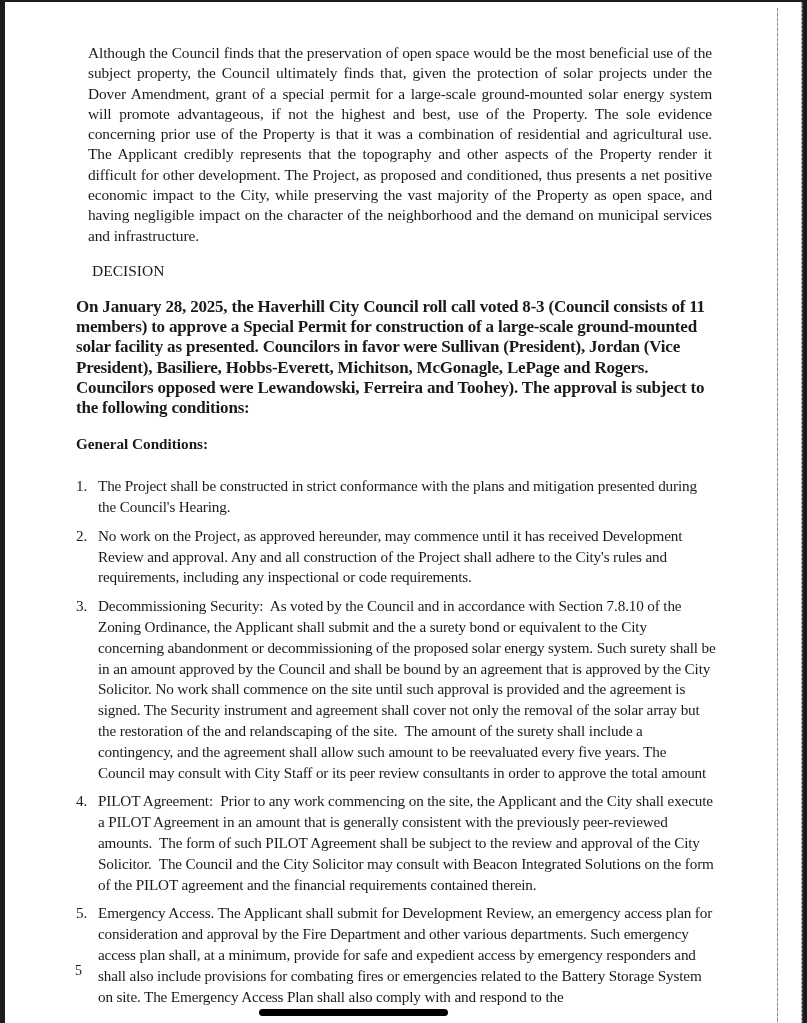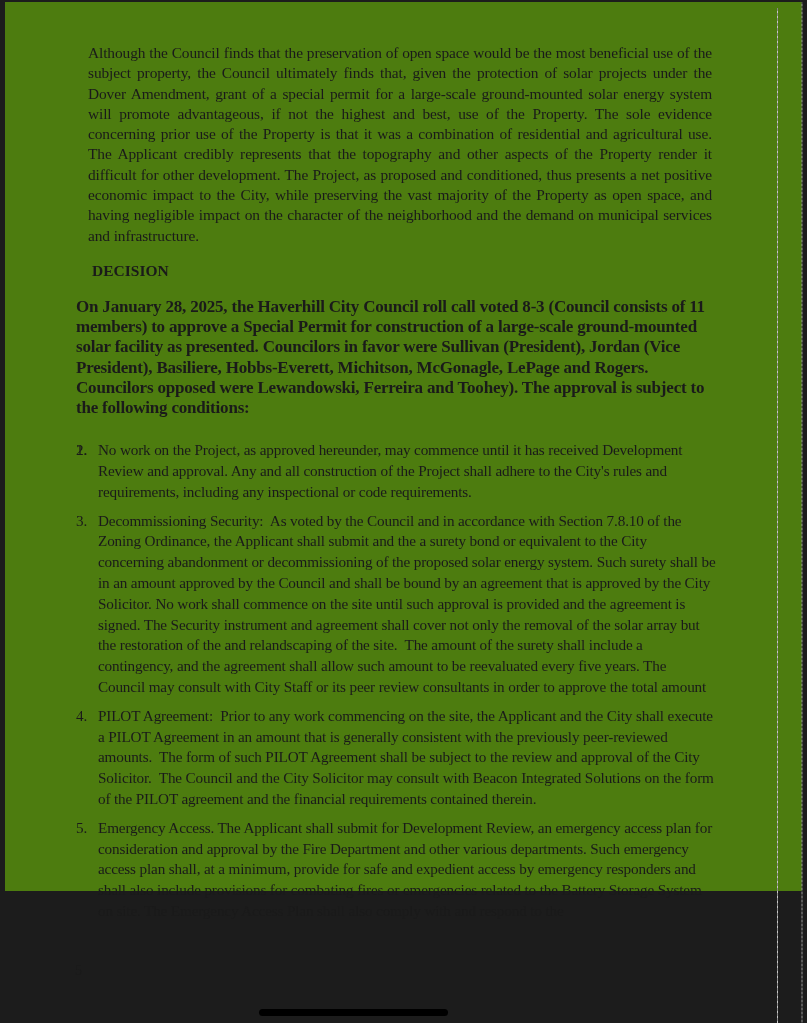--- a/index.html
+++ b/index.html
@@ -13,22 +13,22 @@
       position: relative;
       overflow: hidden;
       font-family: "Liberation Serif", "DejaVu Serif", serif;
       color: #1a1a1a;
     }
     .page {
       position: absolute;
       left: 5px;
       top: 2px;
       width: 797px;
-      height: 889px;
-      background: #4d7c0f;
+      height: 1021px;
+      background: #ffffff;
     }
     .edge-line {
       position: absolute;
       left: 772px;
       top: 6px;
       width: 1px;
       height: 1015px;
       background: repeating-linear-gradient(to bottom, #8a8a8a 0 3px, #c8c8c8 3px 5px);
     }
     .edge-line-2 {
@@ -47,21 +47,21 @@
       width: 624px;
     }
     .intro {
       font-size: 15.4px;
       line-height: 20.3px;
       text-align: justify;
       margin: 0;
       letter-spacing: -0.1px;
     }
     .heading {
-      font-weight: bold;
+      font-weight: normal;
       font-size: 15.5px;
       margin: 15px 0 16px 4px;
       line-height: 20px;
     }
     .decision-para {
       font-weight: bold;
       font-size: 17px;
       line-height: 20.2px;
       margin: 14px 0 0 -12px;
       width: 640px;
@@ -117,24 +117,25 @@
   <div class="edge-line"></div>
   <div class="edge-line-2"></div>
 
   <div class="content">
     <p class="intro">Although the Council finds that the preservation of open space would be the most beneficial use of the subject property, the Council ultimately finds that, given the protection of solar projects under the Dover Amendment, grant of a special permit for a large-scale ground-mounted solar energy system will promote advantageous, if not the highest and best, use of the Property.  The sole evidence concerning prior use of the Property is that it was a combination of residential and agricultural use. The Applicant credibly represents that the topography and other aspects of the Property render it difficult for other development.  The Project, as proposed and conditioned, thus presents a net positive economic impact to the City, while preserving the vast majority of the Property as open space, and having negligible impact on the character of the neighborhood and the demand on municipal services and infrastructure.</p>
 
     <div class="heading">DECISION</div>
 
     <p class="decision-para">On January 28, 2025, the Haverhill City Council roll call voted 8-3 (Council consists of 11 members) to approve a  Special Permit for construction of a large-scale ground-mounted solar facility as presented.  Councilors in favor were Sullivan (President), Jordan (Vice President), Basiliere, Hobbs-Everett, Michitson, McGonagle, LePage and Rogers.  Councilors opposed were Lewandowski, Ferreira and Toohey).  The approval is subject to the following conditions:</p>
 
+    <div class="subheading">General Conditions:</div>
 
     <ol class="conditions">
       <li>
-        <span class="num">1.</span>
+        <span class="num">1.</span><span>The Project shall be constructed in strict conformance with the plans and mitigation presented during the Council's Hearing.</span>
       </li>
       <li>
         <span class="num">2.</span><span>No work on the Project, as approved hereunder, may commence until it has received Development Review and approval.  Any and all construction of the Project shall adhere to the City's rules and requirements, including any inspectional or code requirements.</span>
       </li>
       <li>
         <span class="num">3.</span><span class="u">Decommissioning Security:</span><span style="white-space: pre-wrap;">  As voted by the Council and in accordance with Section 7.8.10 of the Zoning Ordinance, the Applicant shall submit and the a surety bond or equivalent to the City concerning abandonment or decommissioning of the proposed solar energy system. Such surety shall be in an amount approved by the Council and shall be bound by an agreement that is approved by the City Solicitor. No work shall commence on the site until such approval is provided and the agreement is signed. The Security instrument and agreement shall cover not only the removal of the solar array but the restoration of the and relandscaping of the site.  The amount of the surety shall include a contingency, and the agreement shall allow such amount to be reevaluated every five years. The Council may consult with City Staff or its peer review consultants in order to approve the total amount</span>
       </li>
       <li>
         <span class="num">4.</span><span class="u">PILOT Agreement:</span><span style="white-space: pre-wrap;">  Prior to any work commencing on the site, the Applicant and the City shall execute a PILOT Agreement in an amount that is generally consistent with the previously peer-reviewed amounts.  The form of such PILOT Agreement shall be subject to the review and approval of the City Solicitor.  The Council and the City Solicitor may consult with Beacon Integrated Solutions on the form of the PILOT agreement and the financial requirements contained therein.</span>
       </li>

